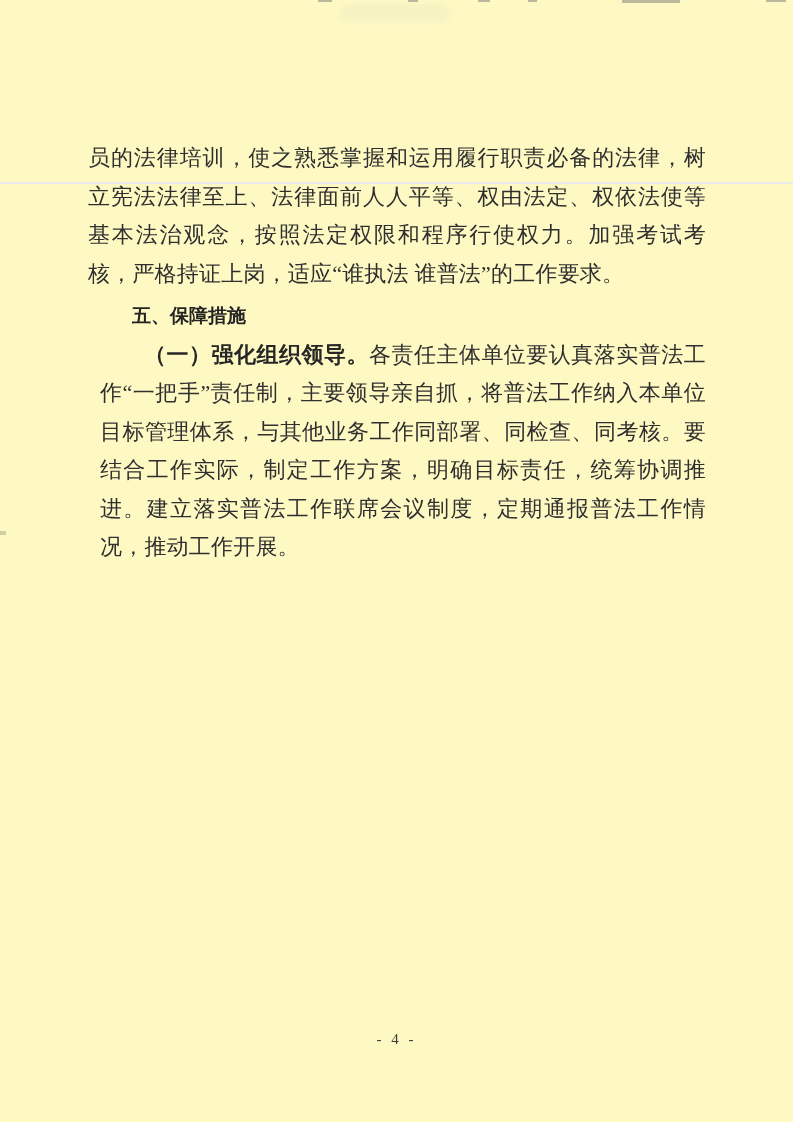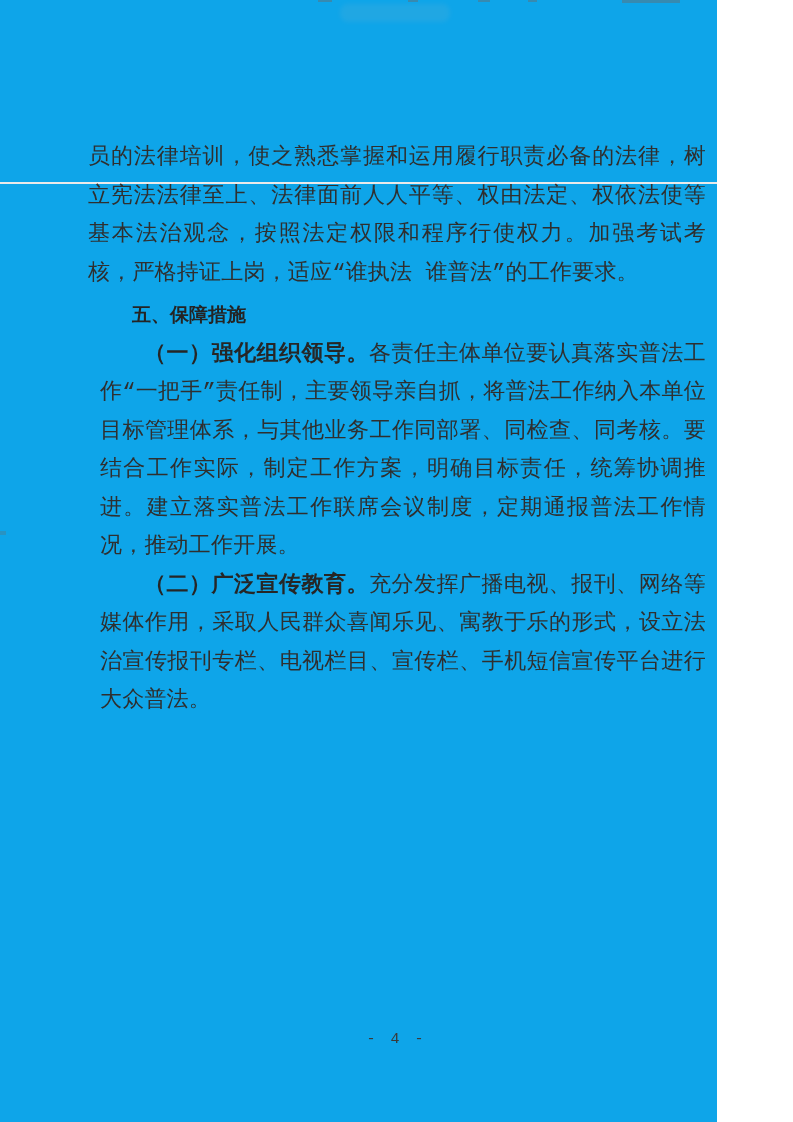--- a/index.html
+++ b/index.html
@@ -2,25 +2,25 @@
 <html><head>
 <meta charset="utf-8">
 <style>
   html, body {
     margin: 0;
     padding: 0;
     background: #ffffff;
   }
   .page {
     position: relative;
-    width: 717px;
+    width: 793px;
     height: 1122px;
-    background: #0ea5e9;
+    background: #fef9c3;
     overflow: hidden;
-    font-family: Liberation Mono, monospace;
+    font-family: Liberation Serif, serif;
     color: #2f2f2f;
   }
   
   .scan-line {
     position: absolute;
     left: 0;
     top: 182px;
     width: 793px;
     height: 2px;
     background: #eaeaea;
@@ -94,21 +94,20 @@
   <div class="scan-line"></div>
 
   <main class="content">
 
     <p class="para">员的法律培训，使之熟悉掌握和运用履行职责必备的法律，树立宪法法律至上、法律面前人人平等、权由法定、权依法使等基本法治观念，按照法定权限和程序行使权力。加强考试考核，严格持证上岗，适应“谁执法 谁普法”的工作要求。</p>
 
     <h2 class="heading">五、保障措施</h2>
 
     <p class="para indent"><span class="lead">（一）强化组织领导。</span><span>各责任主体单位要认真落实普法工作“一把手”责任制，主要领导亲自抓，将普法工作纳入本单位目标管理体系，与其他业务工作同部署、同检查、同考核。要结合工作实际，制定工作方案，明确目标责任，统筹协调推进。建立落实普法工作联席会议制度，定期通报普法工作情况，推动工作开展。</span></p>
 
-    <p class="para indent"><span class="lead">（二）广泛宣传教育。</span><span>充分发挥广播电视、报刊、网络等媒体作用，采取人民群众喜闻乐见、寓教于乐的形式，设立法治宣传报刊专栏、电视栏目、宣传栏、手机短信宣传平台进行大众普法。</span></p>
 
 
   </main>
 
   <footer class="footer">
     <span class="page-number">- 4 -</span>
   </footer>
 
 </div>
 

